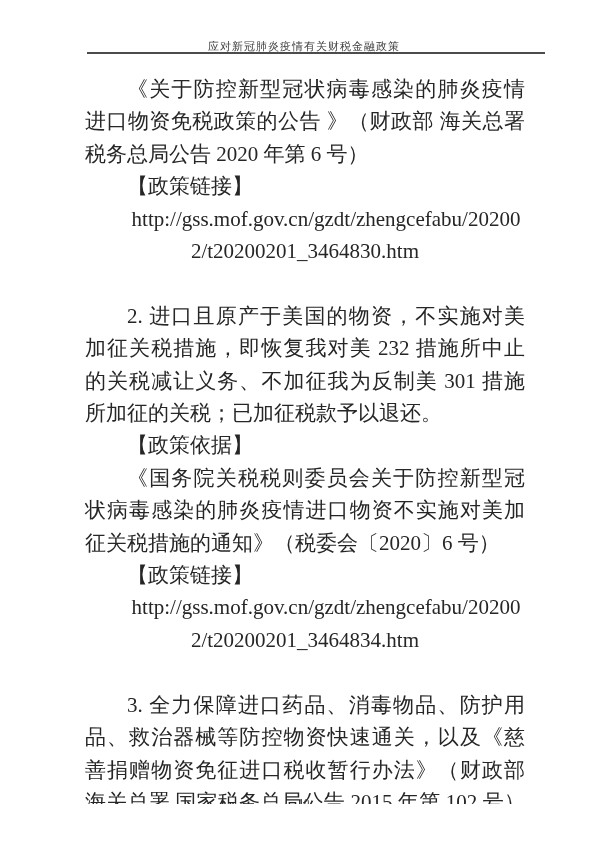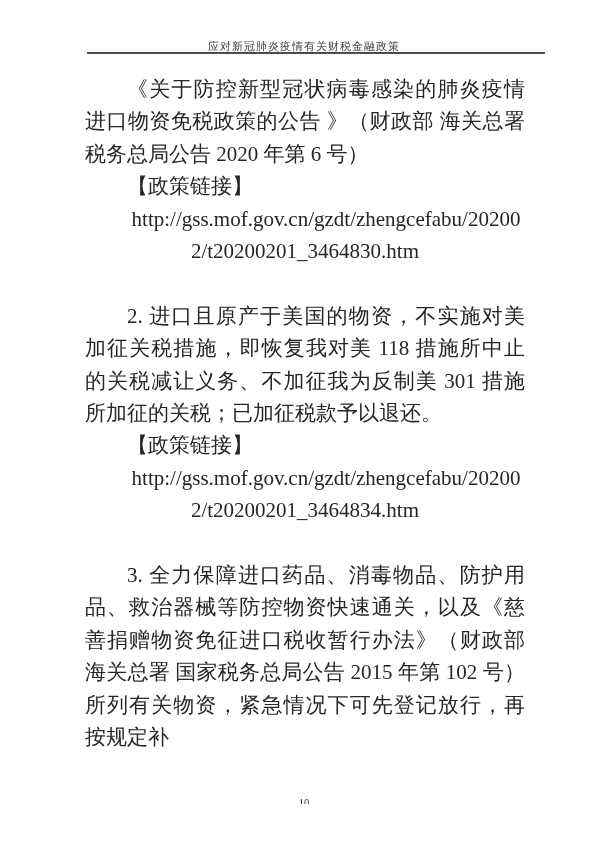--- a/index.html
+++ b/index.html
@@ -79,21 +79,23 @@
     <span class="header-title">应对新冠肺炎疫情有关财税金融政策</span>
   </div>
 
   <div class="header-rule"></div>
 
   <div class="doc-body" id="doc-body">
       <p class="para">《关于防控新型冠状病毒感染的肺炎疫情进口物资免税政策的公告 》（财政部 海关总署 税务总局公告 2020 年第 6 号）</p>
       <p class="label">【政策链接】</p>
       <p class="link">http://gss.mof.gov.cn/gzdt/zhengcefabu/202002/t20200201_3464830.htm</p>
       <p class="spacer"></p>
-      <p class="para">2. 进口且原产于美国的物资，不实施对美加征关税措施，即恢复我对美 118 措施所中止的关税减让义务、不加征我为反制美 301 措施所加征的关税；已加征税款予以退还。</p>
+      <p class="para">2. 进口且原产于美国的物资，不实施对美加征关税措施，即恢复我对美 232 措施所中止的关税减让义务、不加征我为反制美 301 措施所加征的关税；已加征税款予以退还。</p>
+      <p class="label">【政策依据】</p>
+      <p class="para">《国务院关税税则委员会关于防控新型冠状病毒感染的肺炎疫情进口物资不实施对美加征关税措施的通知》（税委会〔2020〕6 号）</p>
       <p class="label">【政策链接】</p>
       <p class="link">http://gss.mof.gov.cn/gzdt/zhengcefabu/202002/t20200201_3464834.htm</p>
       <p class="spacer"></p>
       <p class="para">3. 全力保障进口药品、消毒物品、防护用品、救治器械等防控物资快速通关，以及《慈善捐赠物资免征进口税收暂行办法》（财政部 海关总署 国家税务总局公告 2015 年第 102 号）所列有关物资，紧急情况下可先登记放行，再按规定补</p>
     </div>
 
   <div class="page-footer">
     <span class="page-number">10</span>
   </div>
 

